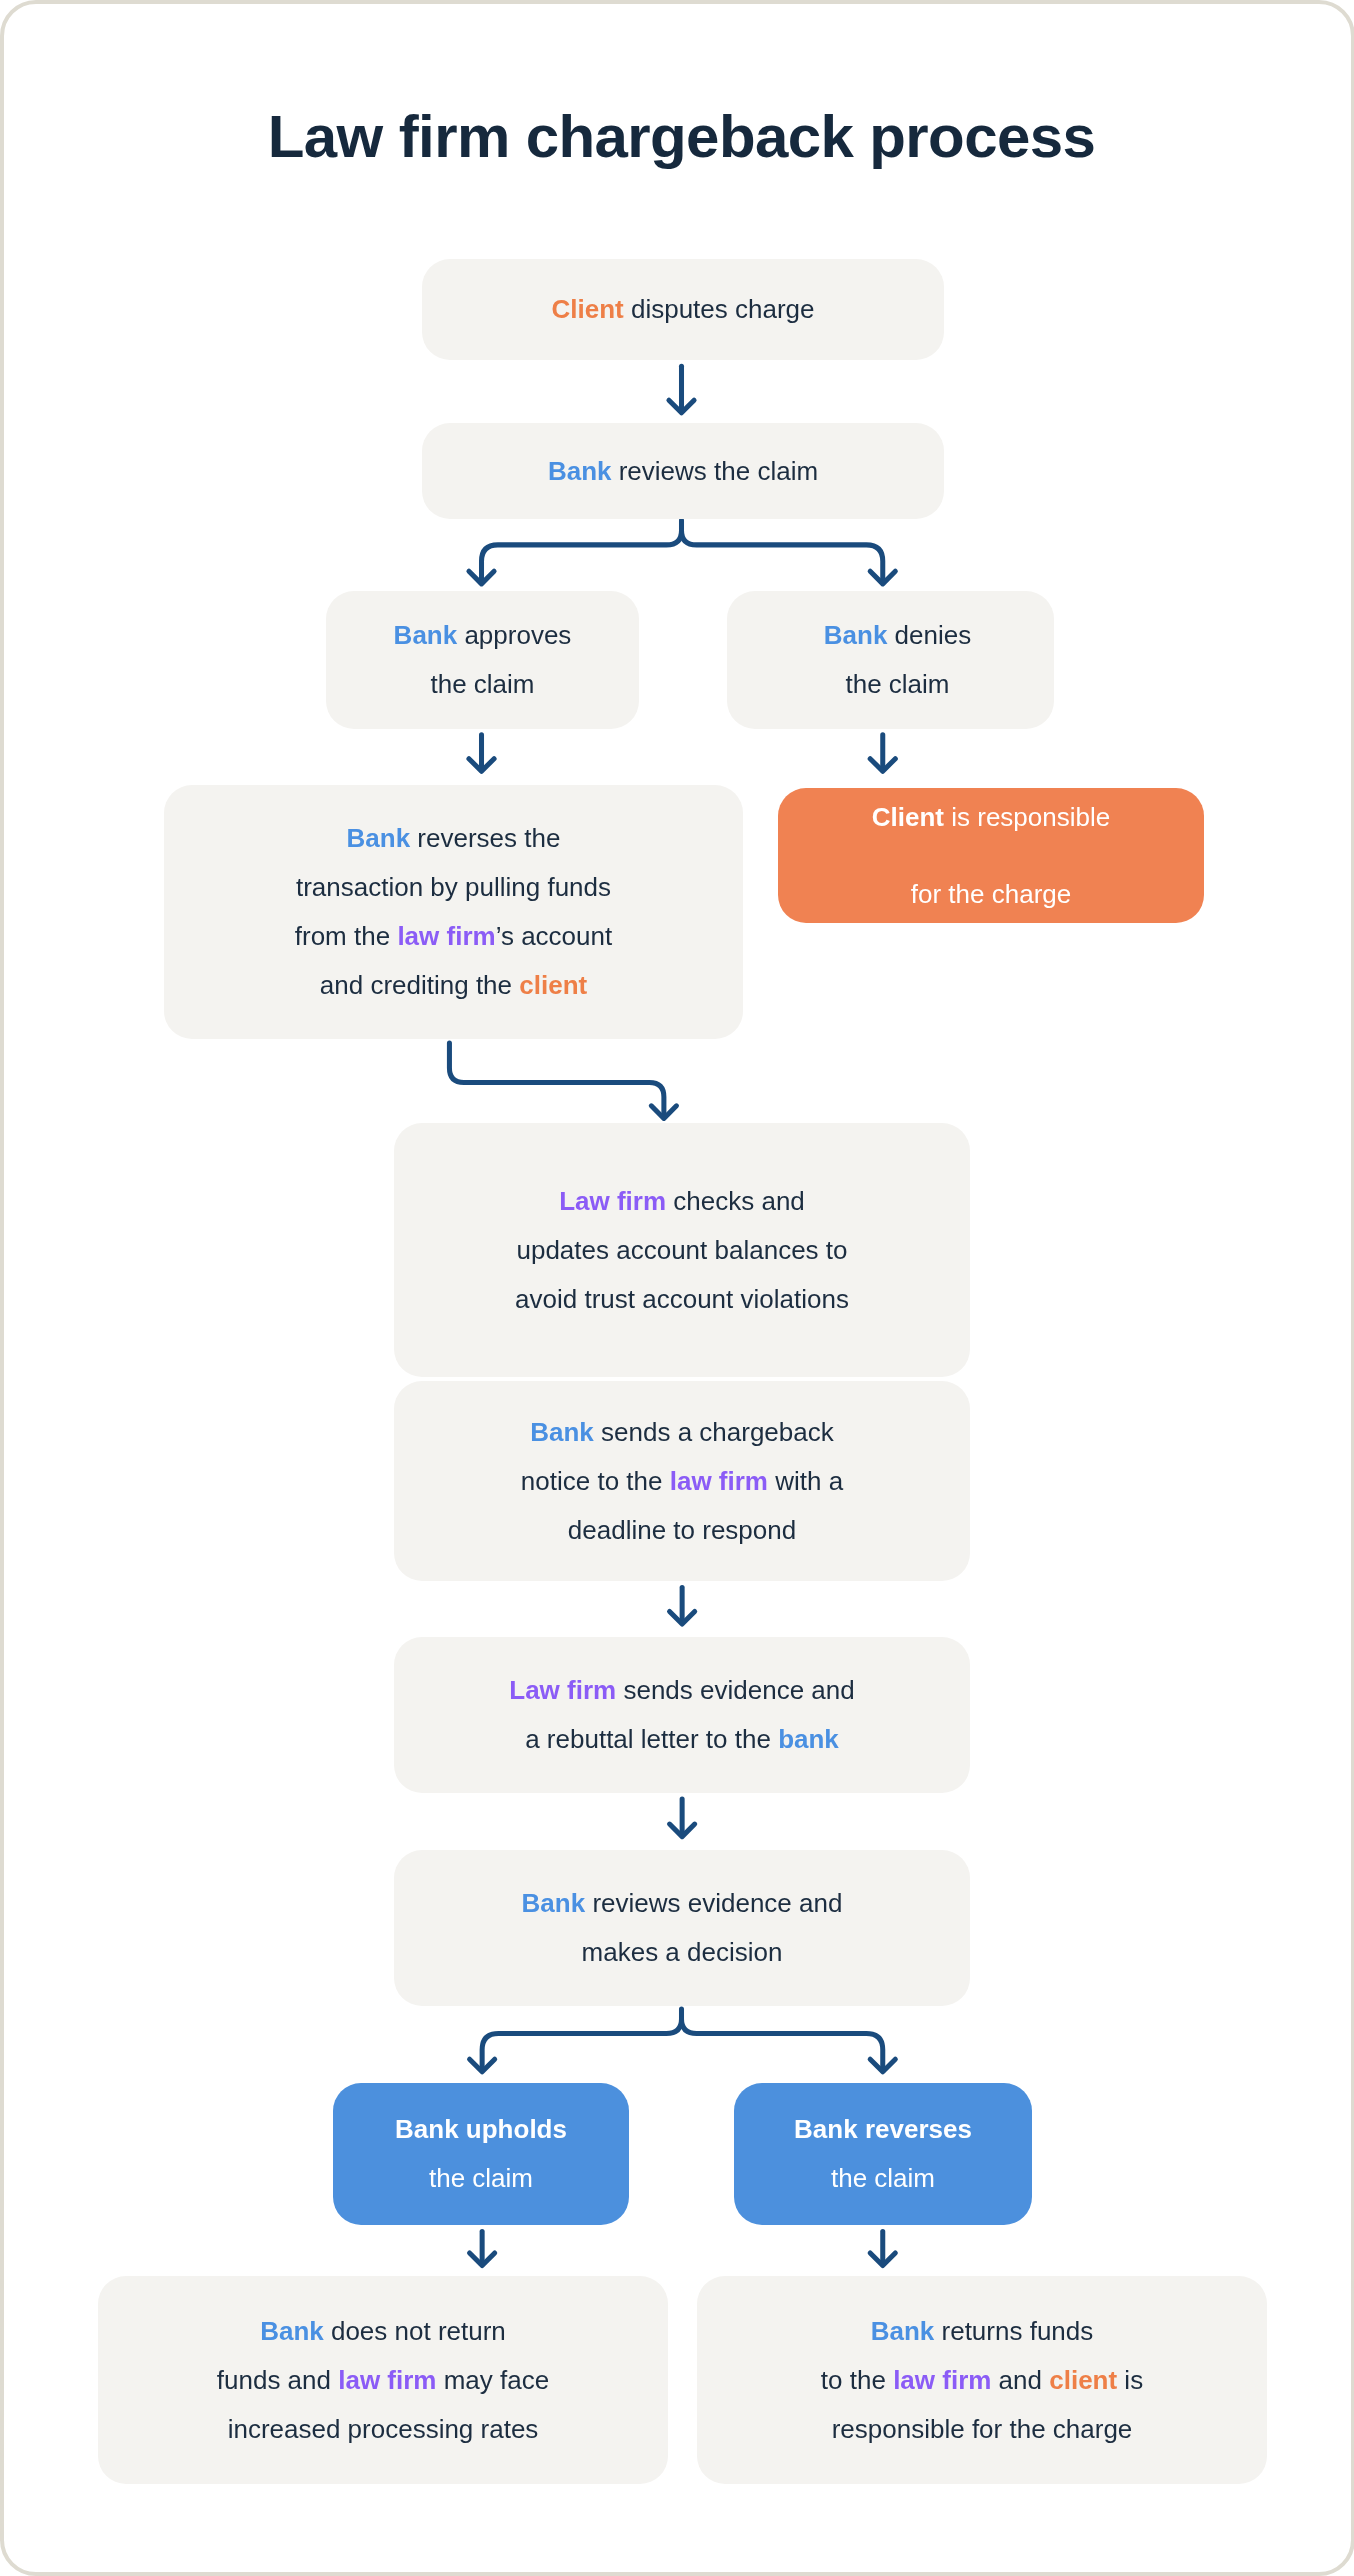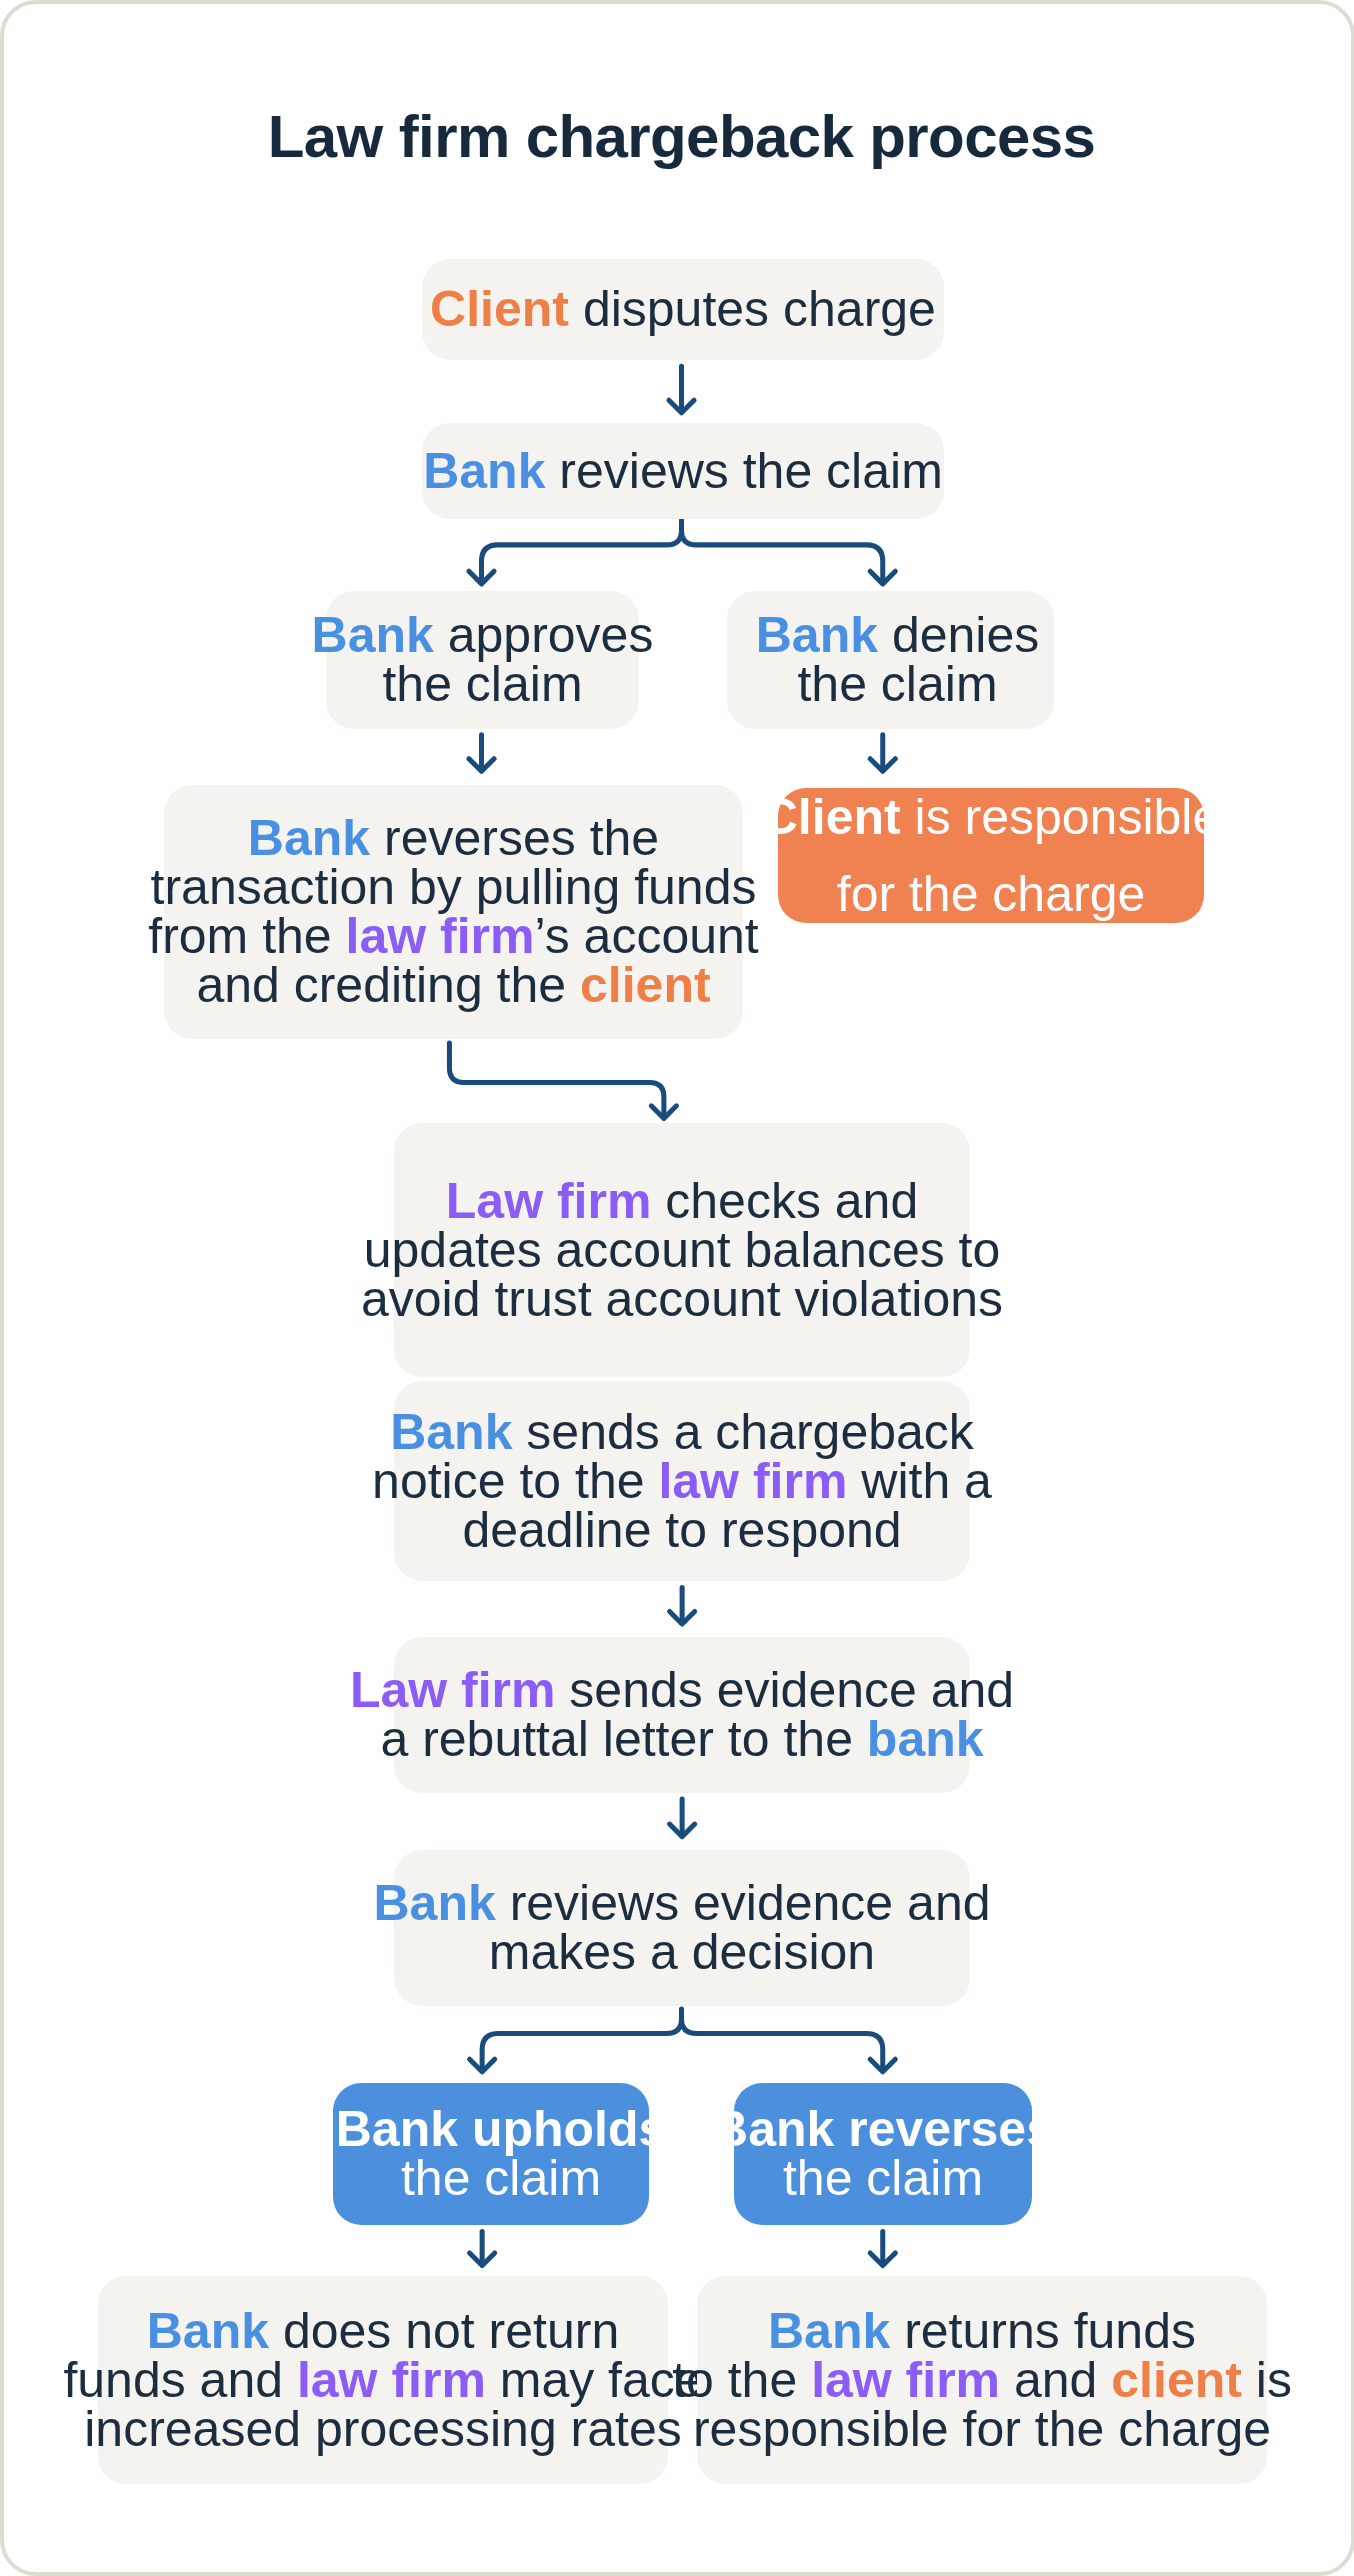--- a/index.html
+++ b/index.html
@@ -7,21 +7,21 @@
   .card{
     position:absolute;left:0;top:0;width:1355px;height:2576px;box-sizing:border-box;
     background:#ffffff;border:4.4px solid #dedbd1;border-radius:36px;overflow:hidden;
   }
   .title{
     position:absolute;left:0;top:89px;width:1355px;height:88px;line-height:88px;
     text-align:center;font-size:60px;font-weight:700;color:#16293d;letter-spacing:-0.6px;
   }
   .box{
     position:absolute;display:flex;flex-direction:column;justify-content:center;align-items:center;
-    border-radius:28px;font-size:50px;line-height:49px;color:#1c2d40;text-align:center;
+    border-radius:28px;font-size:26px;line-height:49px;color:#1c2d40;text-align:center;
   }
   .gray{background:#f4f3f0;}
   .orangeFill{background:#f08252;color:#ffffff;}
   .blueFill{background:#4c90dd;color:#ffffff;}
   .ln{white-space:nowrap;}
   .c-bold{font-weight:700;}
   .c-blue{color:#4a90e2;font-weight:700;}
   .c-teal{color:#8b5cf6;font-weight:700;}
   .c-orange{color:#ee7f47;font-weight:700;}
   svg.connectors{position:absolute;left:0;top:0;}
@@ -137,21 +137,21 @@
   <div class="box gray" style="left:390px;top:1633px;width:576px;height:156px;">
       <div class="ln"><span class="c-teal">Law firm</span><span> sends evidence and</span></div>
       <div class="ln"><span>a rebuttal letter to the </span><span class="c-blue">bank</span></div>
     </div>
 
   <div class="box gray" style="left:390px;top:1846px;width:576px;height:156px;">
       <div class="ln"><span class="c-blue">Bank</span><span> reviews evidence and</span></div>
       <div class="ln"><span>makes a decision</span></div>
     </div>
 
-  <div class="box blueFill" style="left:329px;top:2079px;width:296px;height:142px;padding-left:20px;">
+  <div class="box blueFill" style="left:329px;top:2079px;width:296px;height:142px;">
       <div class="ln"><span class="c-bold">Bank upholds</span></div>
       <div class="ln"><span>the claim</span></div>
     </div>
 
   <div class="box blueFill" style="left:730px;top:2079px;width:298px;height:142px;">
       <div class="ln"><span class="c-bold">Bank reverses</span></div>
       <div class="ln"><span>the claim</span></div>
     </div>
 
   <div class="box gray" style="left:94px;top:2272px;width:570px;height:208px;">

